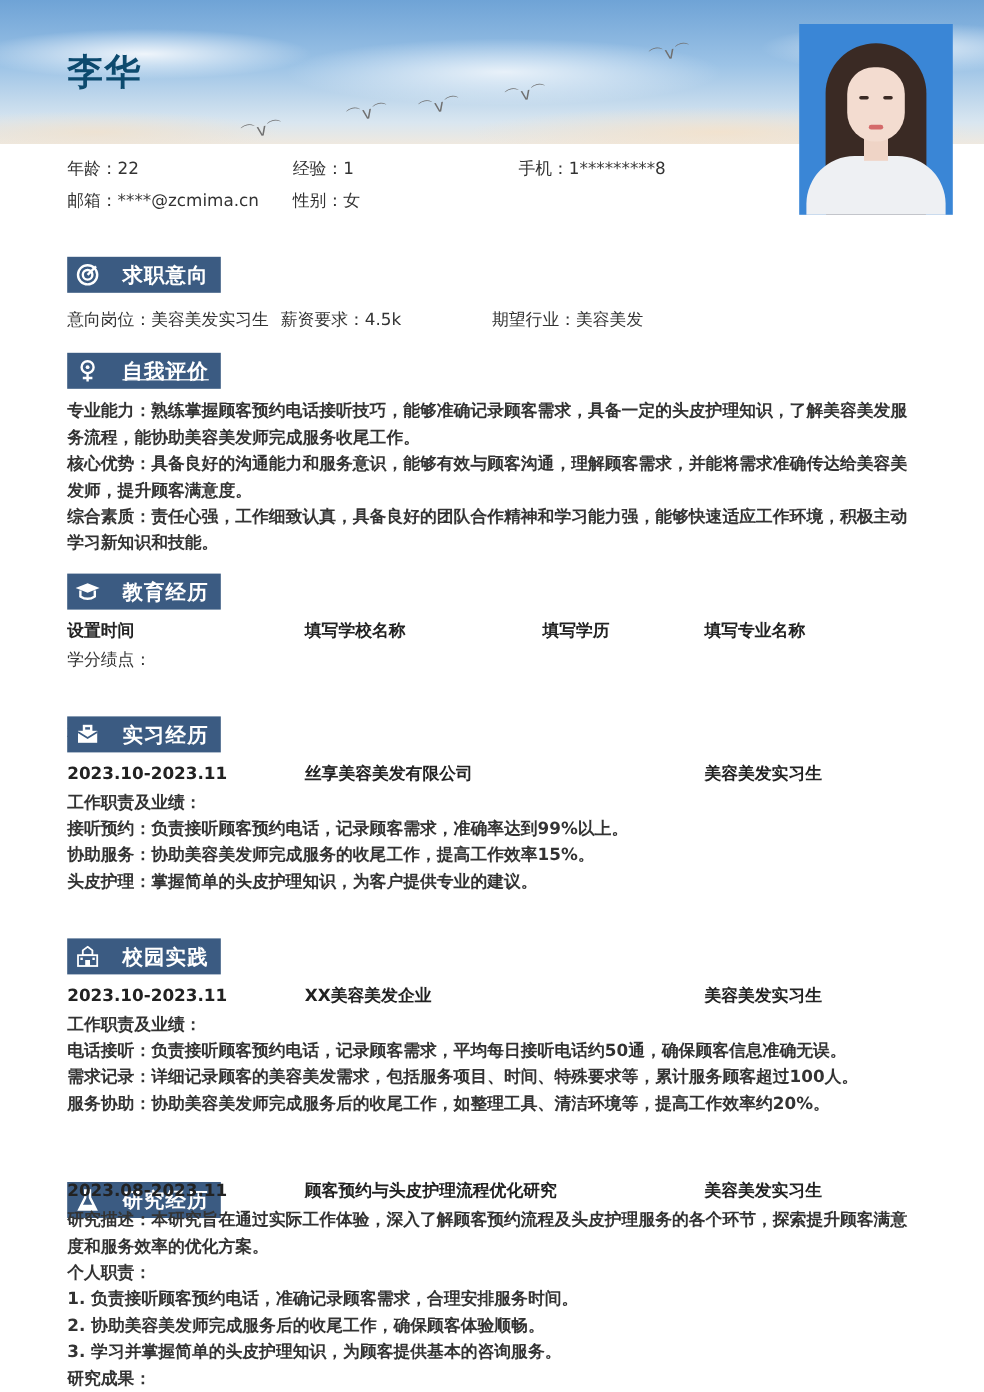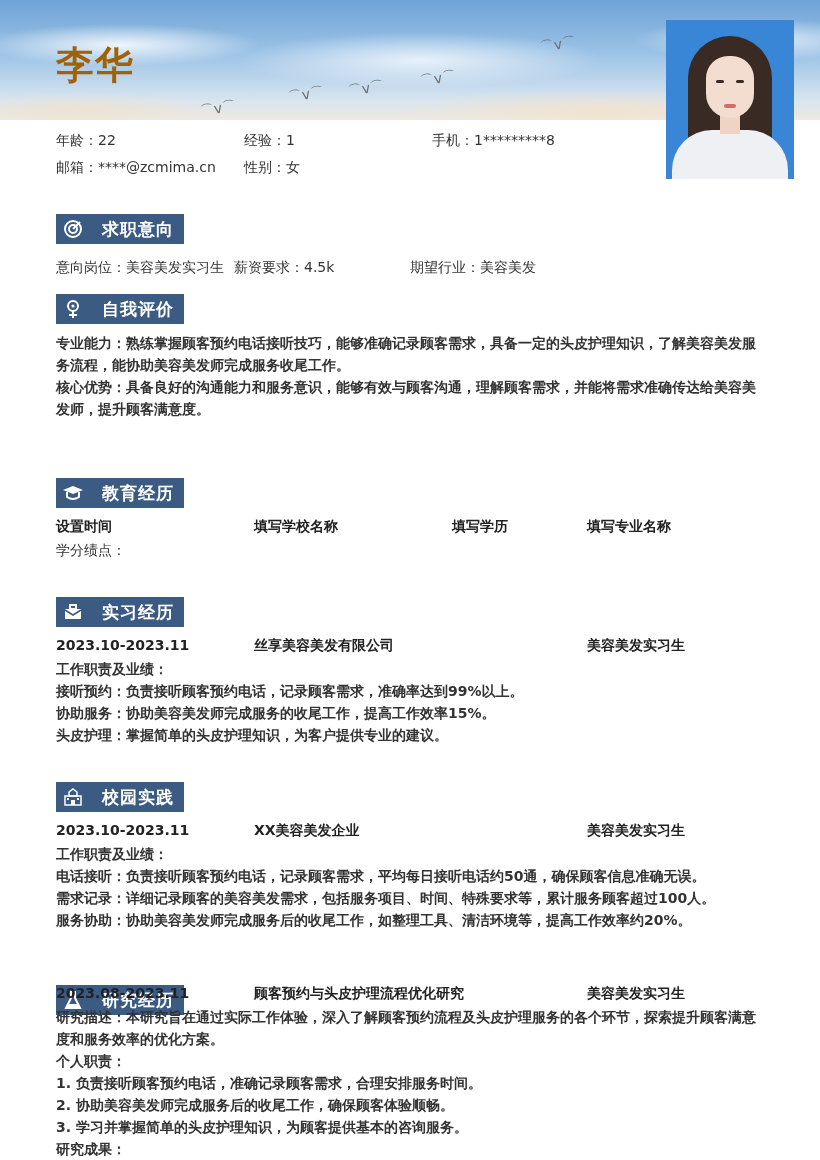--- a/index.html
+++ b/index.html
@@ -14,22 +14,22 @@
         radial-gradient(ellipse 260px 40px at 420px 60px, rgba(255,255,255,0.75), rgba(255,255,255,0) 70%),
         radial-gradient(ellipse 200px 30px at 120px 45px, rgba(255,255,255,0.85), rgba(255,255,255,0) 70%),
         radial-gradient(ellipse 300px 30px at 600px 110px, rgba(245,225,200,0.8), rgba(255,255,255,0) 70%),
         radial-gradient(ellipse 220px 25px at 80px 110px, rgba(240,225,205,0.8), rgba(255,255,255,0) 70%),
         radial-gradient(ellipse 180px 30px at 760px 40px, rgba(255,255,255,0.7), rgba(255,255,255,0) 70%),
         linear-gradient(180deg, #6fa3d6 0%, #9cc3e6 45%, #d9e6f0 85%, #efe9e0 100%);
       overflow: hidden;
     }
     .bird { position: absolute; color: #707070; font-size: 14px; transform: rotate(-10deg); }
     .name {
-      position: absolute; left: 56px; top: 40px; font-size: 38px; font-weight: bold;
-      color: #a16207; letter-spacing: 1px;
+      position: absolute; left: 56px; top: 40px; font-size: 30px; font-weight: bold;
+      color: #0c4a6e; letter-spacing: 1px;
     }
     .photo {
       position: absolute; left: 666px; top: 20px; width: 128px; height: 159px;
       background: #3a86d6; overflow: hidden;
     }
     .photo .hair {
       position: absolute; left: 22px; top: 16px; width: 84px; height: 150px;
       background: #3a2a24; border-radius: 42px 42px 10px 10px;
     }
     .photo .face {
@@ -93,34 +93,35 @@
         <circle cx="10" cy="10" r="4" fill="none" stroke="#fff" stroke-width="2"></circle>
         <line x1="10" y1="10" x2="17" y2="3" stroke="#fff" stroke-width="2"></line>
       </svg>
   </span>
   <span class="title">求职意向</span>
 </div>
 <div class="abs" style="left:56px;top:256px;">意向岗位：美容美发实习生</div>
 <div class="abs" style="left:234px;top:256px;">薪资要求：4.5k</div>
 <div class="abs" style="left:410px;top:256px;">期望行业：美容美发</div>
 
-<div class="section-head" style="top:294px;">
+<div class="section-head" style="top:294px;text-decoration:underline;">
   <span class="icon">
     <svg width="18" height="20" viewBox="0 0 18 20">
         <circle cx="9" cy="7" r="5" fill="none" stroke="#fff" stroke-width="2"></circle>
         <circle cx="9" cy="7" r="1.6" fill="#fff"></circle>
         <line x1="9" y1="12" x2="9" y2="19" stroke="#fff" stroke-width="2"></line>
         <line x1="5" y1="16" x2="13" y2="16" stroke="#fff" stroke-width="2"></line>
       </svg>
   </span>
   <span class="title">自我评价</span>
 </div>
 <div class="text para" style="top:332px;">
   <div>专业能力：熟练掌握顾客预约电话接听技巧，能够准确记录顾客需求，具备一定的头皮护理知识，了解美容美发服务流程，能协助美容美发师完成服务收尾工作。</div>
   <div>核心优势：具备良好的沟通能力和服务意识，能够有效与顾客沟通，理解顾客需求，并能将需求准确传达给美容美发师，提升顾客满意度。</div>
+  <div>综合素质：责任心强，工作细致认真，具备良好的团队合作精神和学习能力强，能够快速适应工作环境，积极主动学习新知识和技能。</div>
 </div>
 
 <div class="section-head" style="top:478px;">
   <span class="icon">
     <svg width="22" height="18" viewBox="0 0 22 18">
         <polygon points="11,2 21,6 11,10 1,6" fill="#fff"></polygon>
         <path d="M5 8 v5 q6 4 12 0 v-5" fill="none" stroke="#fff" stroke-width="2"></path>
       </svg>
   </span>
   <span class="title">教育经历</span>

